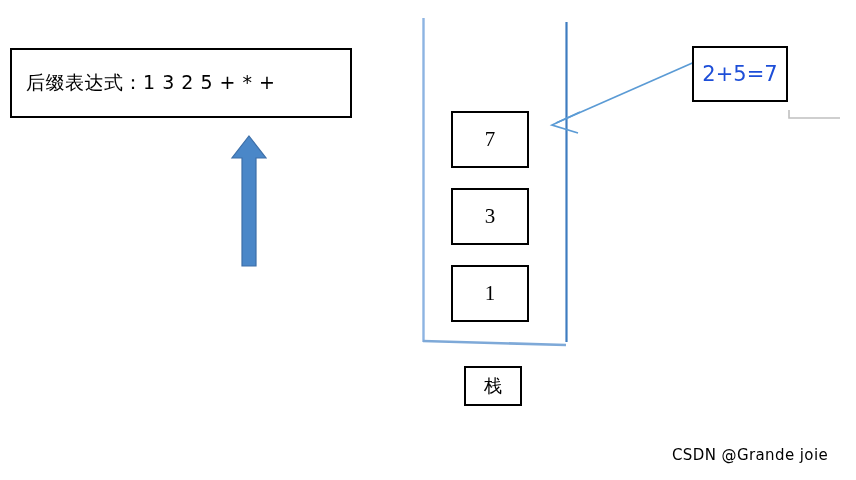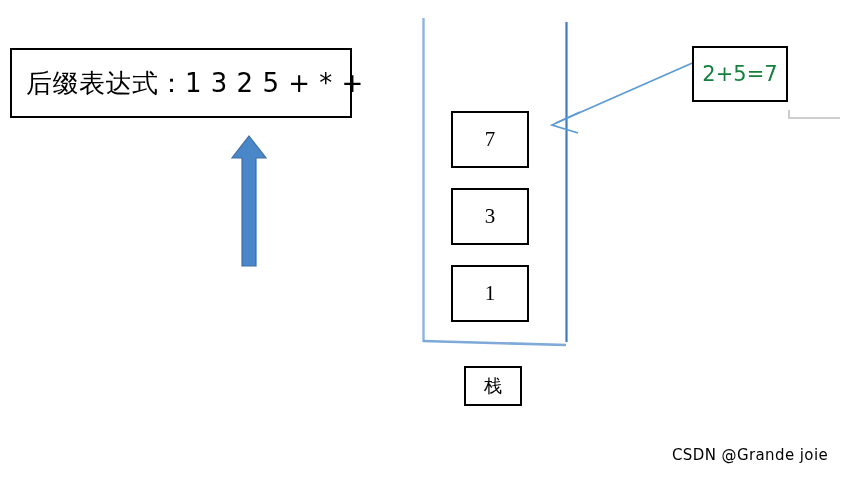--- a/index.html
+++ b/index.html
@@ -30,21 +30,21 @@
     width: 342px;
     height: 70px;
     border: 2px solid #000000;
     box-sizing: border-box;
     background: #ffffff;
     display: flex;
     align-items: center;
   }
   #expr-text {
     padding-left: 14px;
-    font-size: 26px;
+    font-size: 19px;
     color: #000000;
     letter-spacing: 0.5px;
     white-space: pre;
     font-family: "DejaVu Sans", "Liberation Sans", sans-serif;
   }
 
   
   .stack-cell {
     position: absolute;
     width: 78px;
@@ -88,21 +88,21 @@
     top: 46px;
     width: 96px;
     height: 56px;
     border: 2px solid #000000;
     box-sizing: border-box;
     background: #ffffff;
     display: flex;
     align-items: center;
     justify-content: center;
     font-size: 21px;
-    color: #15803d;
+    color: #1d4ed8;
     font-family: "DejaVu Sans", "Liberation Sans", sans-serif;
   }
 
   
   #watermark {
     position: absolute;
     left: 672px;
     top: 446px;
     font-size: 15px;
     color: #000000;

